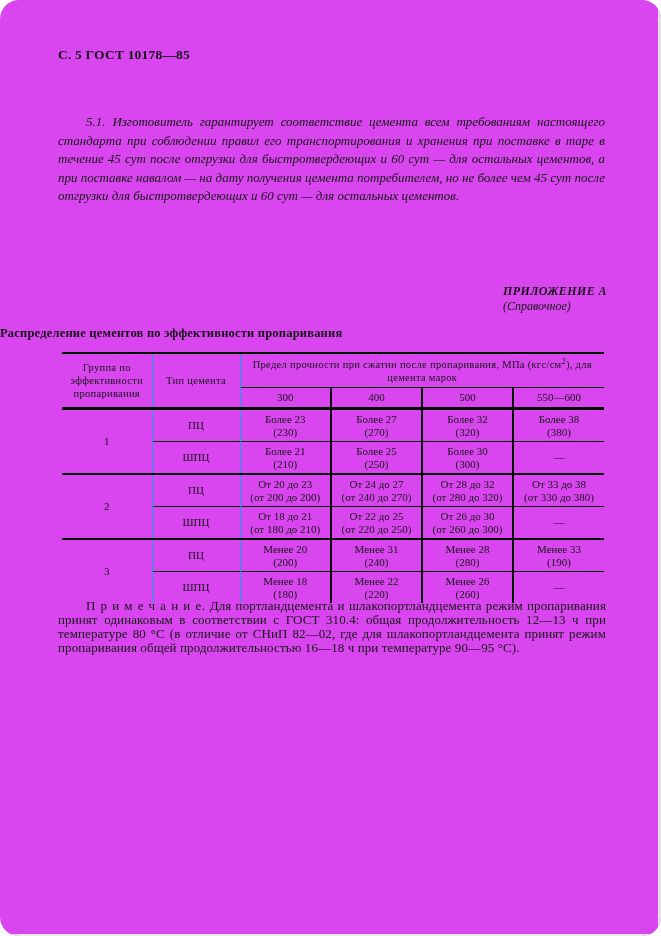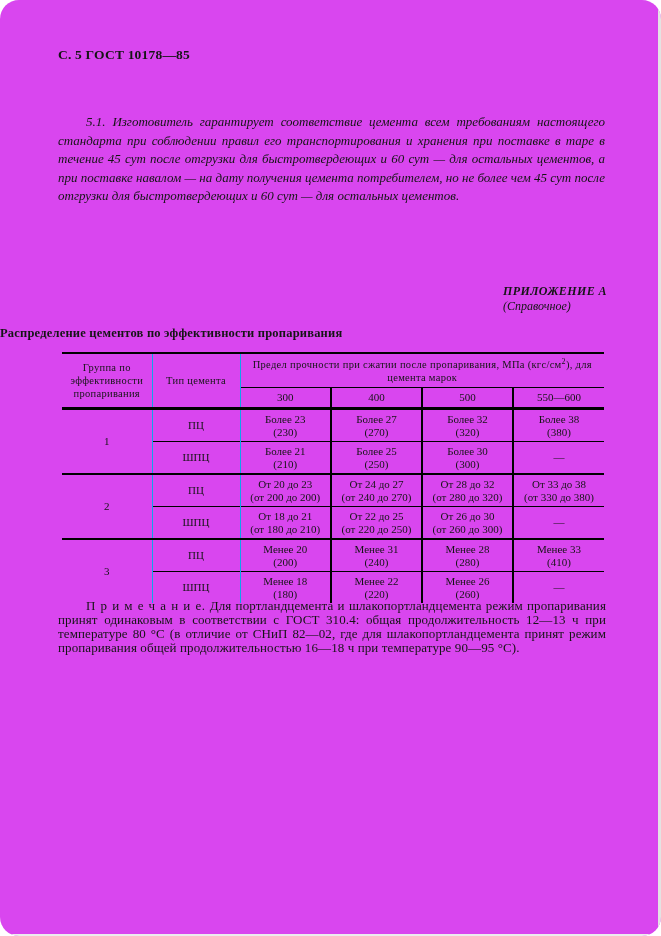--- a/index.html
+++ b/index.html
@@ -205,21 +205,21 @@
         <td class="bl2">
             <span class="cell-line">Менее 31</span>
             <span class="cell-line">(240)</span>
           </td>
         <td class="bl2">
             <span class="cell-line">Менее 28</span>
             <span class="cell-line">(280)</span>
           </td>
         <td class="bl2">
             <span class="cell-line">Менее 33</span>
-            <span class="cell-line">(410)</span>
+            <span class="cell-line">(190)</span>
           </td>
       </tr>
       <tr class="body-row sub-row">
         <td class="bl1">ШПЦ</td>
         <td class="bl1">
             <span class="cell-line">Менее 18</span>
             <span class="cell-line">(180)</span>
           </td>
         <td class="bl2">
             <span class="cell-line">Менее 22</span>

